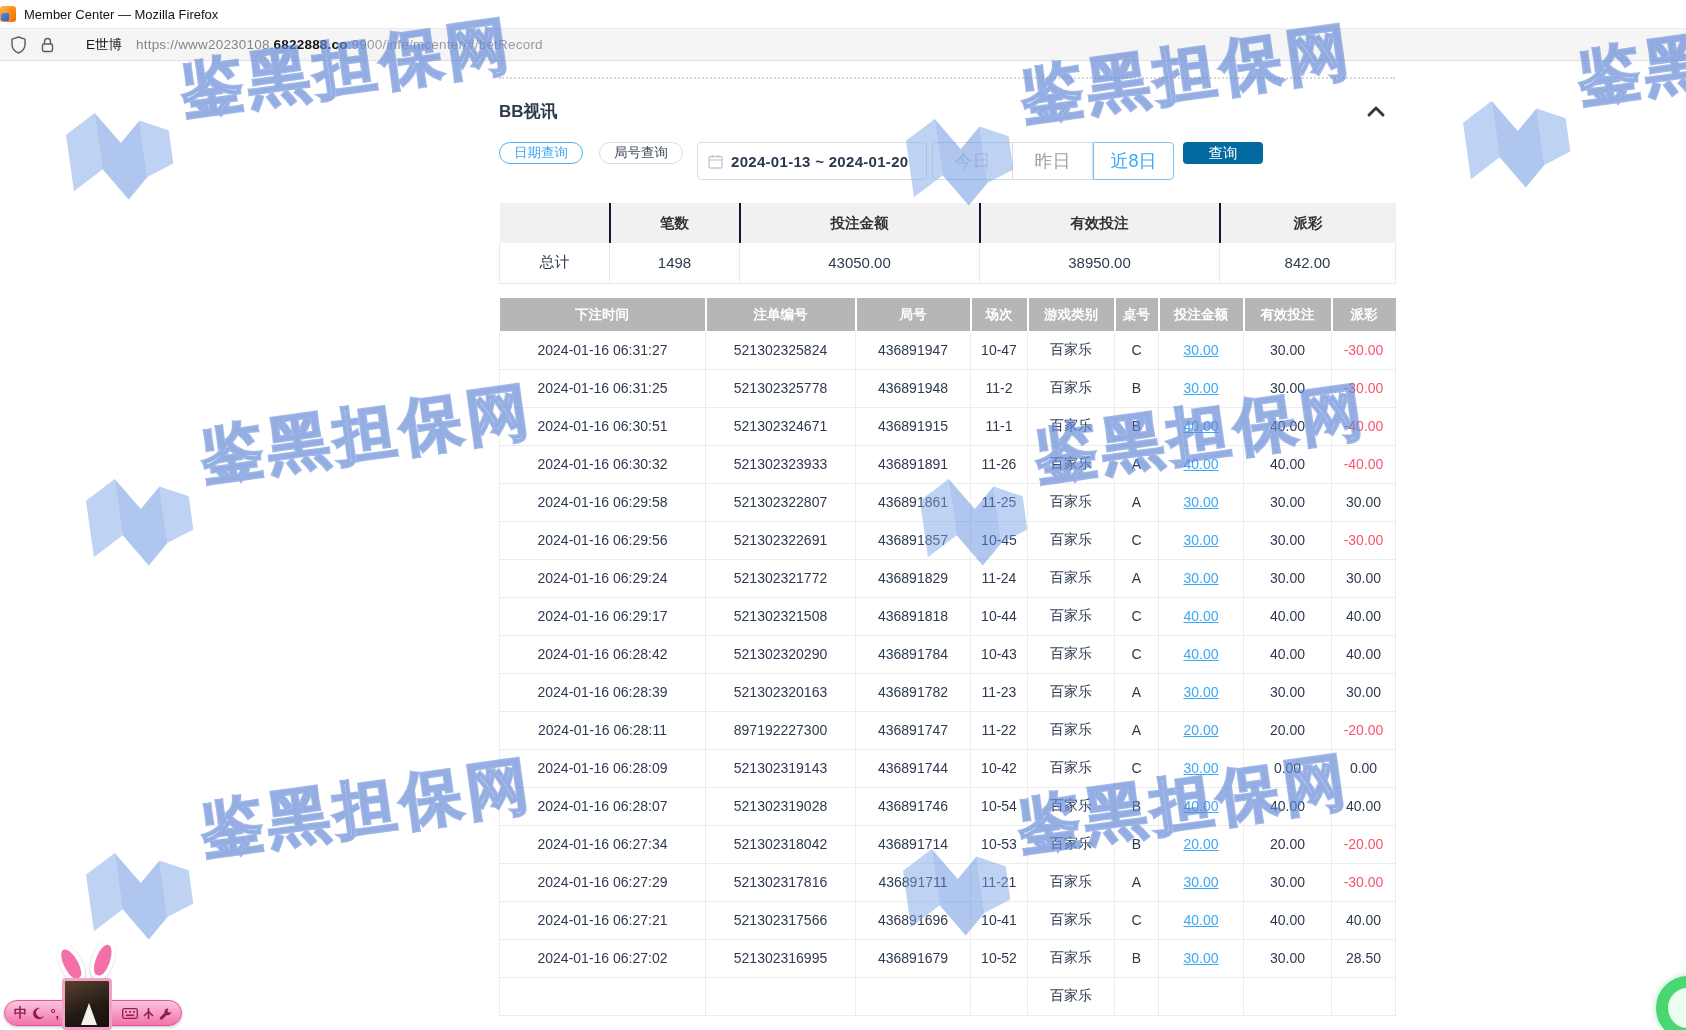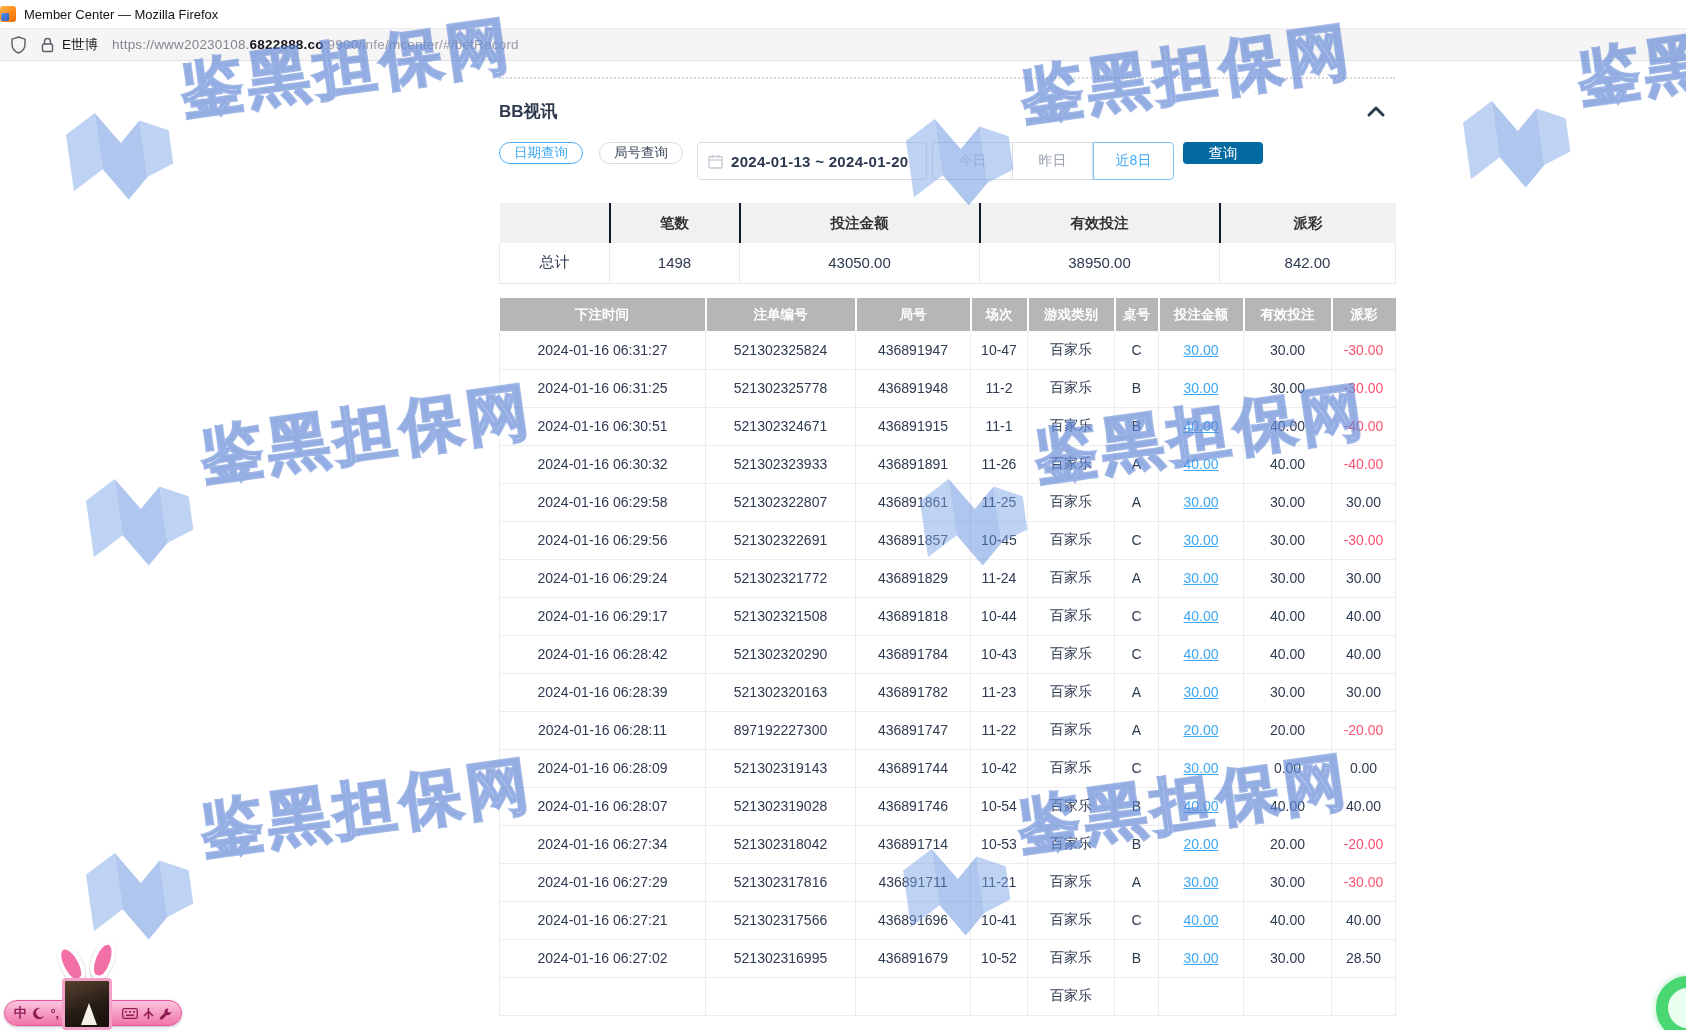--- a/index.html
+++ b/index.html
@@ -15,21 +15,21 @@
   .titlebar-icon::after { content:""; position:absolute; left:1px; bottom:1px; width:8px; height:8px;
        background:linear-gradient(135deg,#5a8de8,#2d5fc4); border-radius:2px 0 2px 2px; }
   .titlebar-text { font-size:13px; color:#15141a; }
 
   .urlbar { position:absolute; top:28px; left:0; width:1686px; height:33px;
             background:#f5f5f6; border-top:1px solid #ebebec; border-bottom:1px solid #e0e0e2;
             display:flex; align-items:center; padding-left:10px; z-index:5; }
   .urlbar svg { flex:0 0 auto; }
   .shield-i { margin-right:14px; }
   .lock-i   { margin-right:8px; }
-  .site-label { font-size:13.5px; color:#15141a; margin-right:14px; }
+  .site-label { font-size:13.5px; color:#15141a; margin-right:14px;margin-left:24px; }
   .url-text { font-size:13.5px; color:#84848d; letter-spacing:.2px; }
   .url-text .domain { color:#15141a; font-weight:bold; }
   .url-text .suffix { color:#9a9aa3; }
 
   
   .panel { position:absolute; left:499px; top:60px; width:896px; z-index:10; }
   .top-dash { position:absolute; top:17px; left:0; width:896px; border-top:2px dotted #d8d8d8; }
   .panel-title-row { position:absolute; top:40px; left:0; width:896px; display:flex;
                      justify-content:space-between; align-items:center; }
   .panel-title { font-size:17px; font-weight:bold; color:#2f3a4e; }
@@ -39,21 +39,21 @@
   .pill { position:absolute; height:22px; border-radius:19px; background:#fff; font-size:13.5px;
           display:flex; align-items:center; justify-content:center; cursor:pointer; }
   .pill.date-q  { left:0;   width:84px; border:1px solid #52b0f5; color:#3da8f5; }
   .pill.round-q { left:100px; width:84px; border:1px solid #d9dde4; color:#3c4758; }
   .date-input { position:absolute; left:198px; width:230px; height:38px; border:1px solid #d9dde4;
                 border-radius:4px; background:#fff; display:flex; align-items:center; gap:8px;
                 padding-left:10px; cursor:pointer; }
   .date-input .dtext { font-size:15px; font-weight:bold; color:#2b3850; letter-spacing:.3px; }
   .btn-group { position:absolute; left:433px; width:242px; height:38px; display:flex; }
   .btn-group .gbtn { flex:1; height:38px; background:#fff; border:1px solid #d9dde4; border-left-width:0;
-                     display:flex; align-items:center; justify-content:center; font-size:14px; cursor:pointer; }
+                     display:flex; align-items:center; justify-content:center; font-size:18px; cursor:pointer; }
   .btn-group .gbtn:first-child { border-left-width:1px; border-radius:4px 0 0 4px; }
   .btn-group .gbtn:last-child  { border-radius:0 4px 4px 0; }
   .gbtn.today     { color:#cdd4dd; }
   .gbtn.yesterday { color:#9aa3b0; }
   .gbtn.last8     { color:#3da8f5; border:1px solid #7cc4f8 !important; }
   .search-btn { position:absolute; left:684px; width:80px; height:22px; background:#0369a1; color:#fff;
                 font-size:14.5px; border:none; border-radius:4px; display:flex; align-items:center;
                 justify-content:center; cursor:pointer; }
 
   

